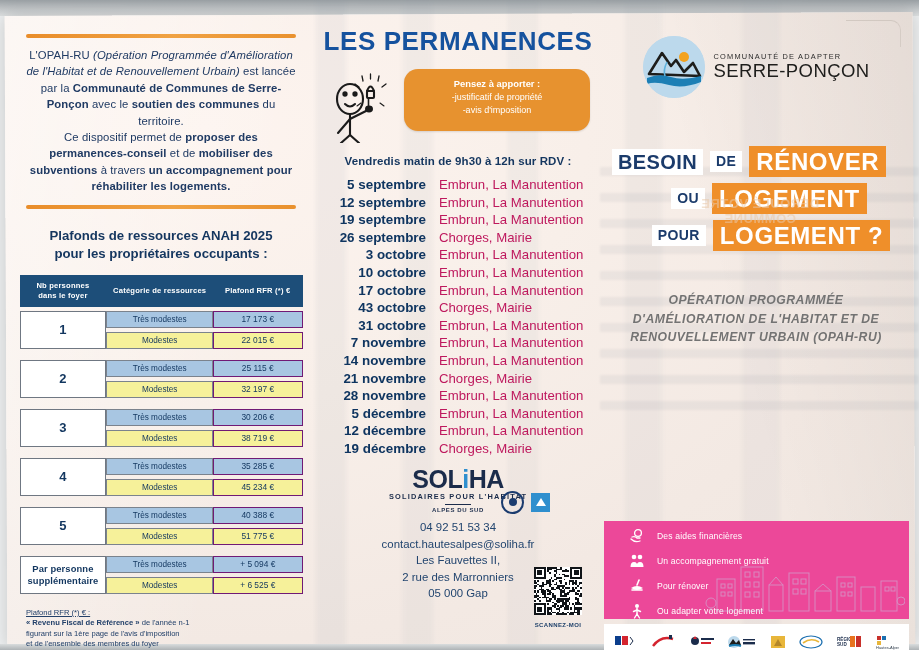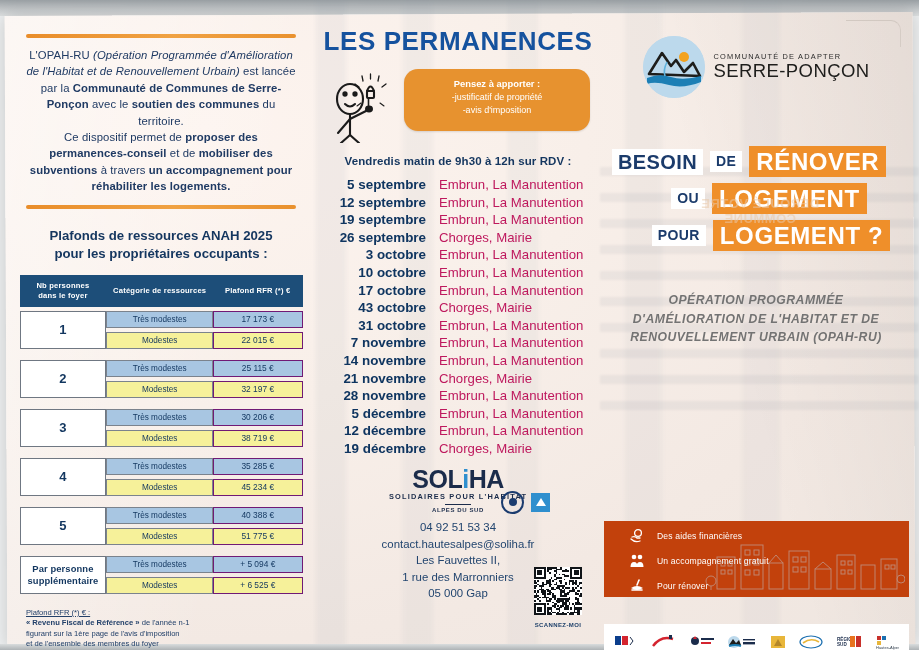--- a/index.html
+++ b/index.html
@@ -172,22 +172,22 @@
   .wchip.sm{font-size:14px;line-height:15px;padding:3px 6px;}
   .ochip{
     background:#ef8f2a;color:#ffffff;font-weight:bold;letter-spacing:.6px;
     padding:3px 7px;font-size:24px;line-height:25px;
   }
   .opah{
     margin-top:40px;text-align:center;color:#737373;font-weight:bold;
     font-size:12.2px;line-height:18.5px;letter-spacing:.5px;font-style:italic;
   }
   .bluebox{
-    position:absolute;left:4px;top:503px;width:305px;height:76px;
-    background:#c2410c;overflow:hidden;
+    position:absolute;left:4px;top:503px;width:305px;height:98px;
+    background:#ec4899;overflow:hidden;
   }
   .svc{display:flex;align-items:center;margin:5px 0 0 22px;height:20px;}
   .svcicon{width:22px;height:20px;display:flex;align-items:center;justify-content:center;color:#fff;}
   .svctxt{color:#ffffff;font-size:8.6px;margin-left:9px;letter-spacing:.15px;}
   .cityline{position:absolute;right:4px;bottom:2px;width:200px;height:60px;opacity:.5;}
   .logostrip{
     position:absolute;left:4px;top:606px;width:305px;height:36px;background:#ffffff;
     display:flex;align-items:center;justify-content:space-around;padding:0 4px;box-sizing:border-box;
   }
   .plogo{height:22px;display:flex;align-items:center;justify-content:center;}
@@ -430,21 +430,21 @@
               <polygon points="7,3 12,11 2,11" fill="#ffffff"></polygon>
             </svg>
         </div>
       </div>
     </div>
 
     <div class="contact">
       <div>04 92 51 53 34</div>
       <div>contact.hautesalpes@soliha.fr</div>
       <div>Les Fauvettes II,</div>
-      <div>1 rue des Marronniers</div>
+      <div>2 rue des Marronniers</div>
       <div>05 000 Gap</div>
     </div>
 
     <div class="qrbox">
       <svg class="qr" viewBox="0 0 29 29" shape-rendering="crispEdges">
         <rect width="29" height="29" fill="#fff"></rect>
         <g fill="#101418" id="qrcells">
             <rect x="0" y="0" width="1" height="1"></rect>
             <rect x="1" y="0" width="1" height="1"></rect>
             <rect x="2" y="0" width="1" height="1"></rect>

